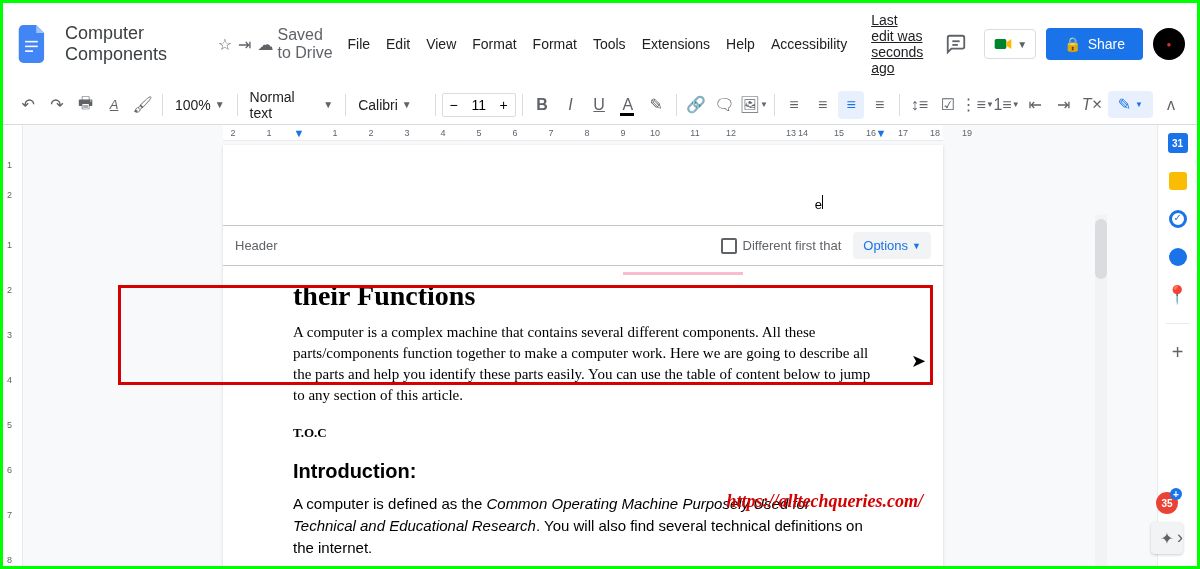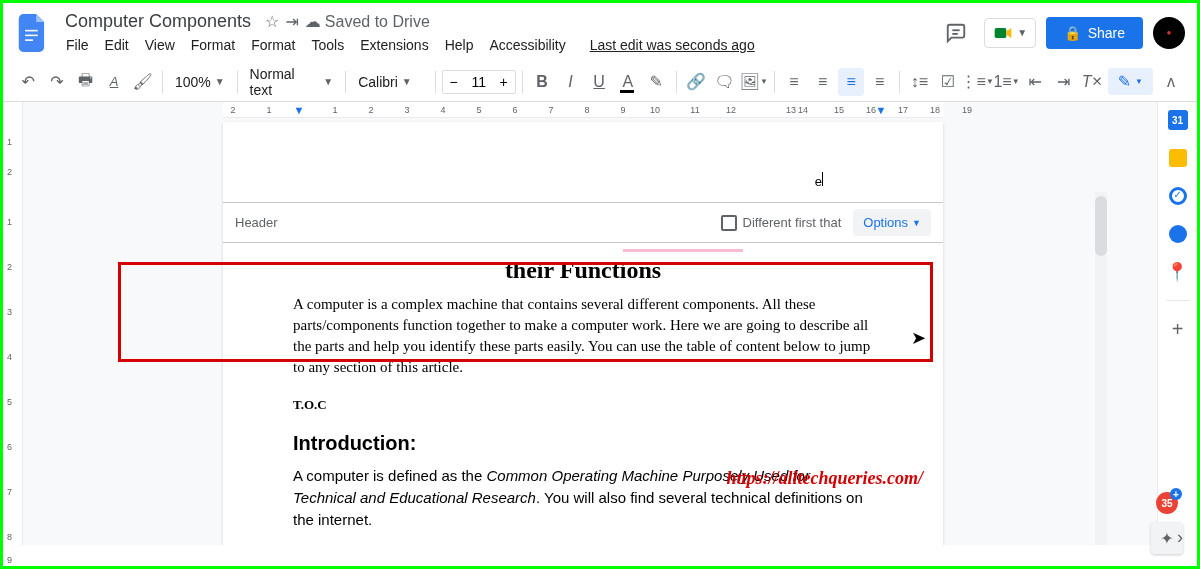--- a/index.html
+++ b/index.html
@@ -1,20 +1,20 @@
 <!DOCTYPE html>
 <html><head>
 <meta charset="utf-8">
 <style>
 *{margin:0;padding:0;box-sizing:border-box;font-family:"Google Sans",Arial,sans-serif;}
 body{width:1200px;height:569px;overflow:hidden;background:#fff;border:3px solid #0f0;position:relative;}
 .topbar{display:flex;align-items:center;padding:6px 12px;gap:8px;}
 .docs-logo{width:36px;height:36px;display:flex;align-items:center;justify-content:center;}
 .docs-logo svg{width:30px;height:38px;}
-.title-area{display:flex;flex-direction:column;flex:1;justify-content:flex-end;}
+.title-area{display:flex;flex-direction:row;flex:1;justify-content:flex-end;}
 .title-row{display:flex;align-items:center;gap:8px;}
 .doc-title{font-size:18px;color:#3c4043;padding:2px 6px;}
 .title-icons{display:flex;gap:6px;align-items:center;}
 .title-icons span{color:#5f6368;font-size:16px;cursor:pointer;}
 .saved{color:#5f6368;font-size:13px;display:flex;align-items:center;gap:4px;}
 .menubar{display:flex;gap:2px;align-items:center;}
 .menubar span{padding:3px 7px;font-size:14px;color:#202124;cursor:pointer;border-radius:4px;}
 .last-edit{color:#5f6368;text-decoration:underline;font-size:14px;margin-left:8px;cursor:pointer;}
 .top-right{display:flex;align-items:center;gap:10px;}
 .comment-icon,.meet-icon{width:36px;height:36px;display:flex;align-items:center;justify-content:center;cursor:pointer;color:#5f6368;border-radius:50%;}
@@ -47,21 +47,21 @@
 @keyframes blink{50%{opacity:0}}
 .header-bar{display:flex;align-items:center;justify-content:space-between;border-top:1px solid #c4c7c5;border-bottom:1px solid #c4c7c5;padding:6px 12px;background:#fff;font-size:13px;color:#5f6368;}
 .header-bar-right{display:flex;align-items:center;gap:12px;}
 .checkbox{width:16px;height:16px;border:2px solid #5f6368;border-radius:2px;}
 .options-btn{background:#f1f3f4;padding:6px 10px;border-radius:4px;color:#1a73e8;display:flex;align-items:center;gap:4px;cursor:pointer;}
 .red-box{position:absolute;left:95px;top:160px;width:815px;height:100px;border:3px solid #d50000;pointer-events:none;z-index:5;}
 .cursor-icon{position:absolute;left:888px;top:225px;font-size:18px;color:#000;z-index:6;}
 .content{padding:10px 70px;font-family:"Times New Roman",serif;color:#000;}
 .title-strike{position:relative;margin-bottom:4px;}
 .pink-line{position:absolute;height:3px;background:#f8bbd0;width:120px;left:330px;top:-4px;}
-.h-title{font-size:24px;font-weight:bold;font-family:"Times New Roman",serif;text-align:center;}
+.h-title{font-size:28px;font-weight:bold;font-family:"Times New Roman",serif;}
 .para{font-size:15px;line-height:1.4;margin-top:10px;font-family:"Times New Roman",serif;}
 .watermark{color:#d50000;font-style:italic;font-weight:bold;font-size:18px;position:absolute;right:20px;top:225px;font-family:"Times New Roman",serif;}
 .toc{font-size:13px;font-weight:bold;margin-top:18px;}
 .h2{font-size:20px;font-weight:bold;margin-top:18px;}
 .side-panel{width:40px;background:#fff;border-left:1px solid #e8eaed;display:flex;flex-direction:column;align-items:center;padding-top:8px;gap:18px;}
 .side-icon{width:20px;height:20px;cursor:pointer;display:flex;align-items:center;justify-content:center;}
 .cal-icon{background:#1a73e8;color:#fff;border-radius:3px;font-size:10px;font-weight:bold;width:20px;height:20px;display:flex;align-items:center;justify-content:center;}
 .keep-icon{width:18px;height:18px;background:#fbbc04;border-radius:3px;}
 .tasks-icon{width:18px;height:18px;border:3px solid #1a73e8;border-radius:50%;position:relative;}
 .tasks-icon::after{content:"✓";position:absolute;color:#1a73e8;font-size:10px;left:2px;top:-1px;}

